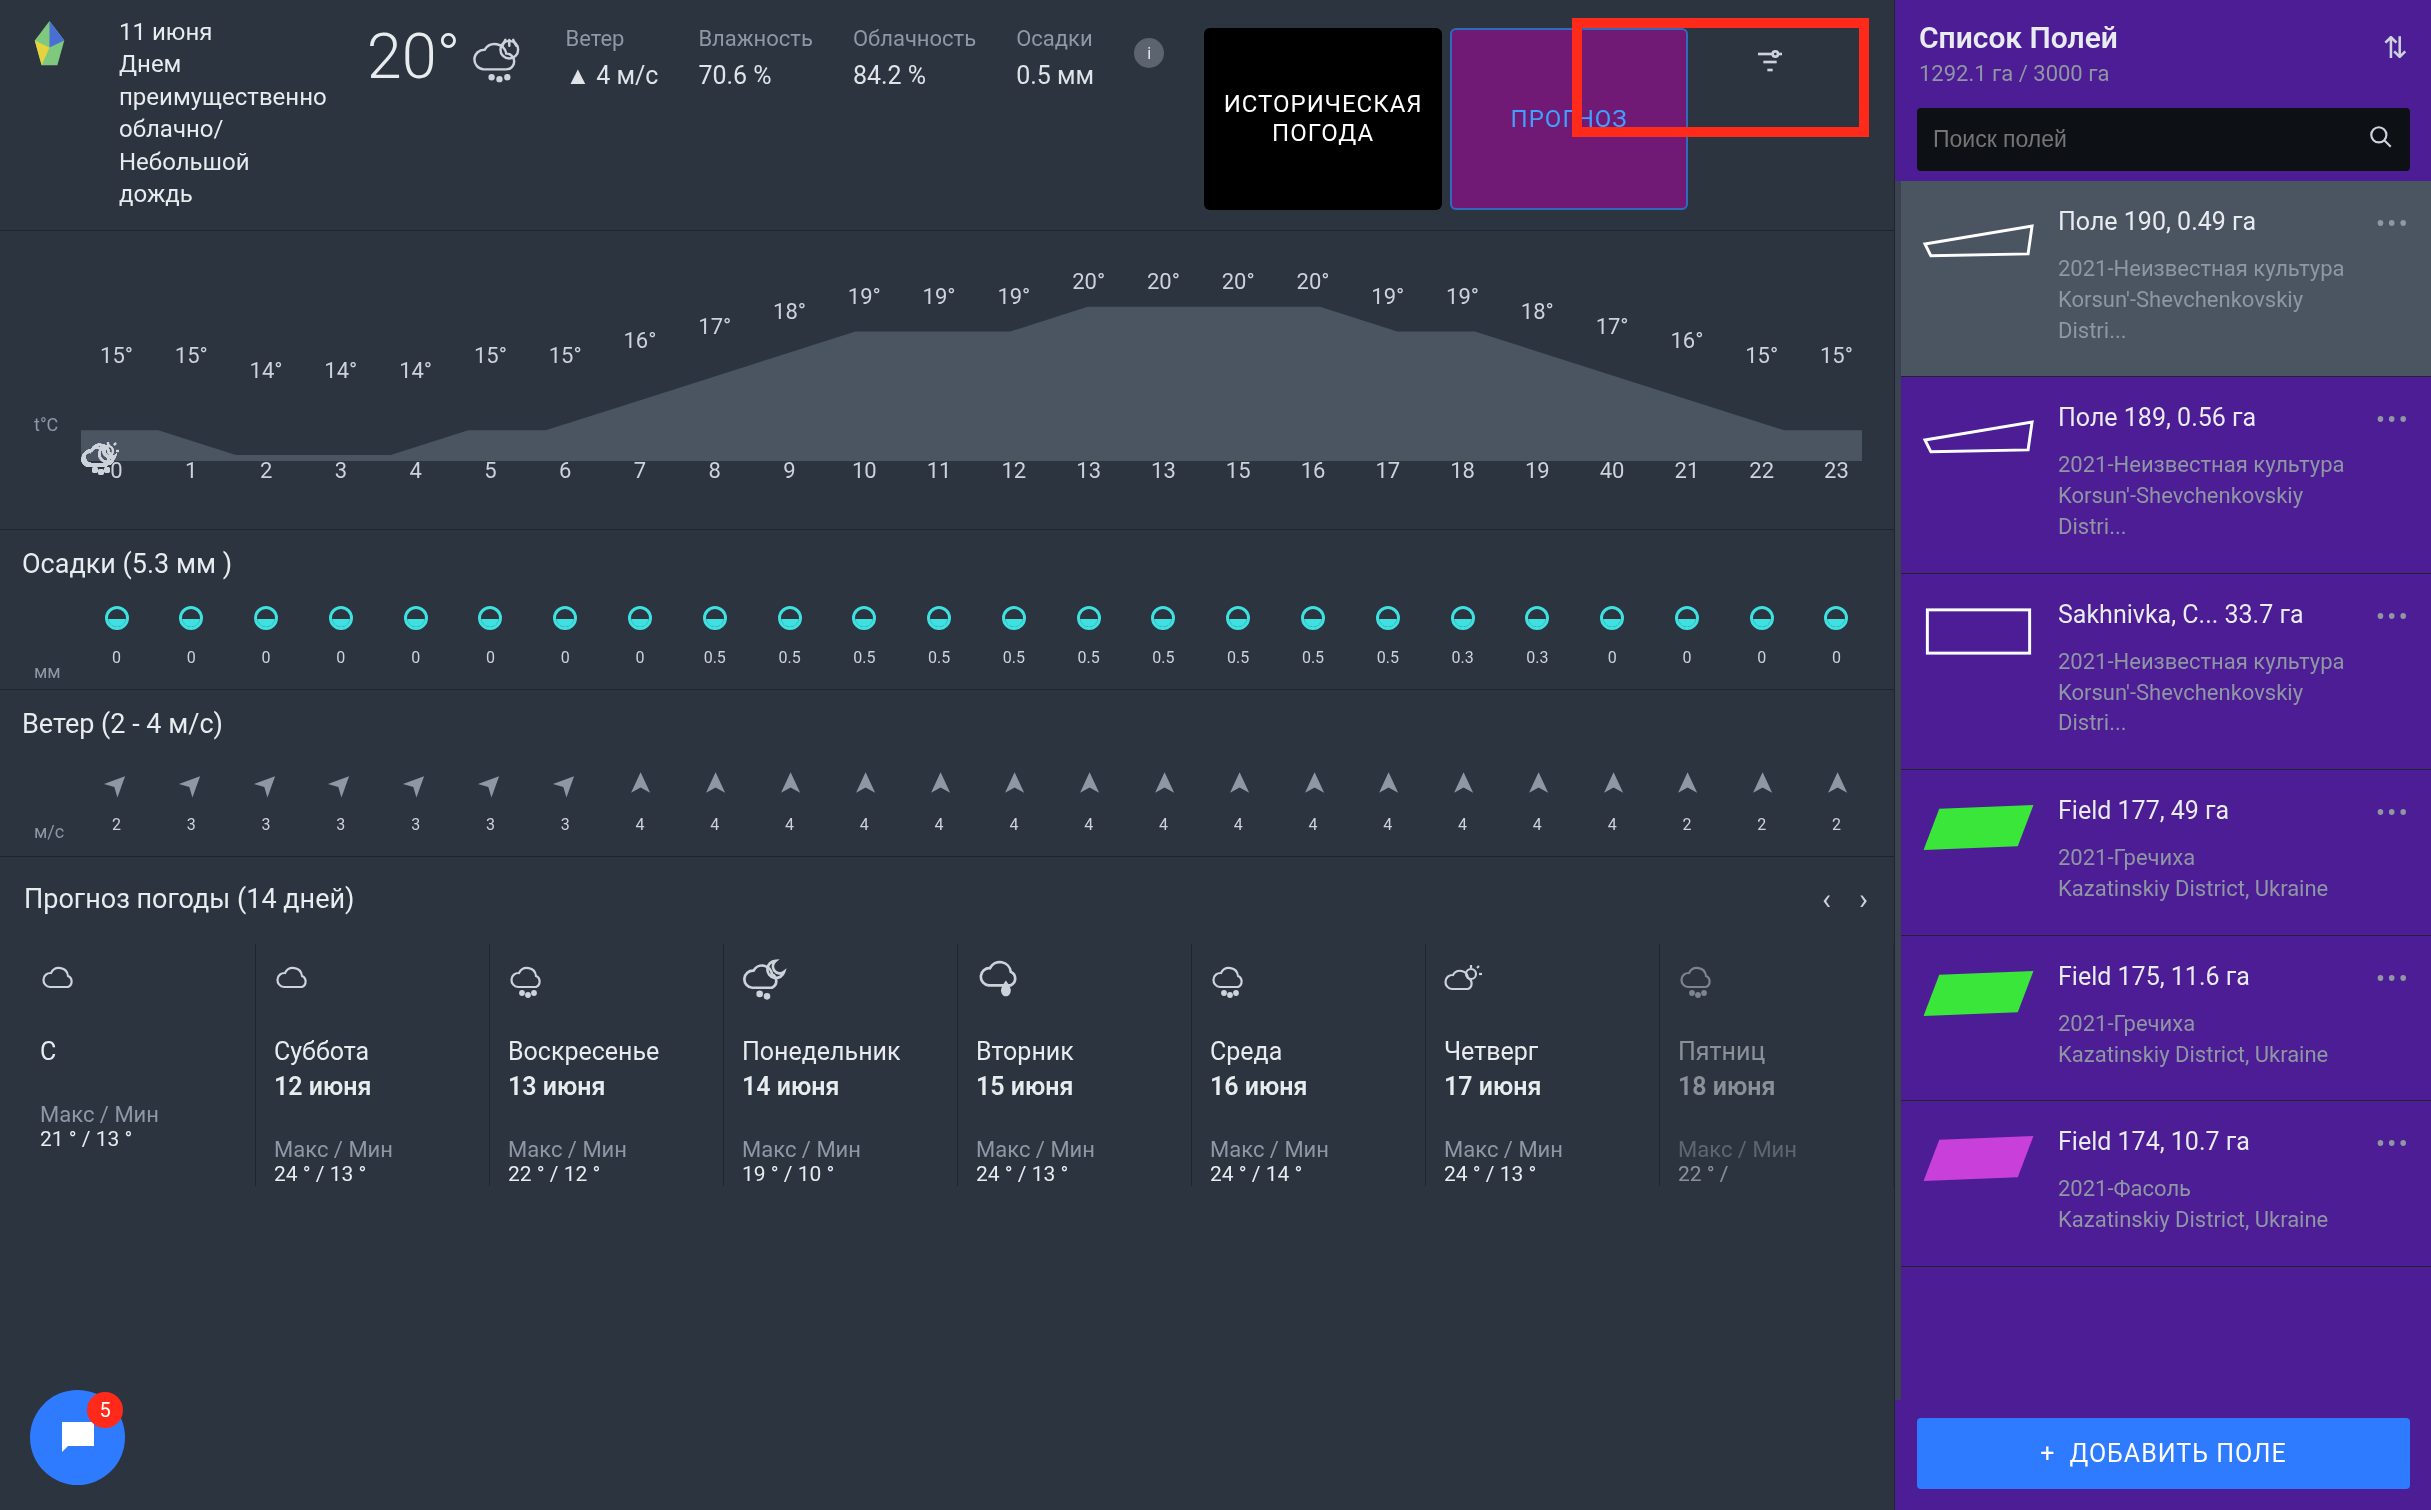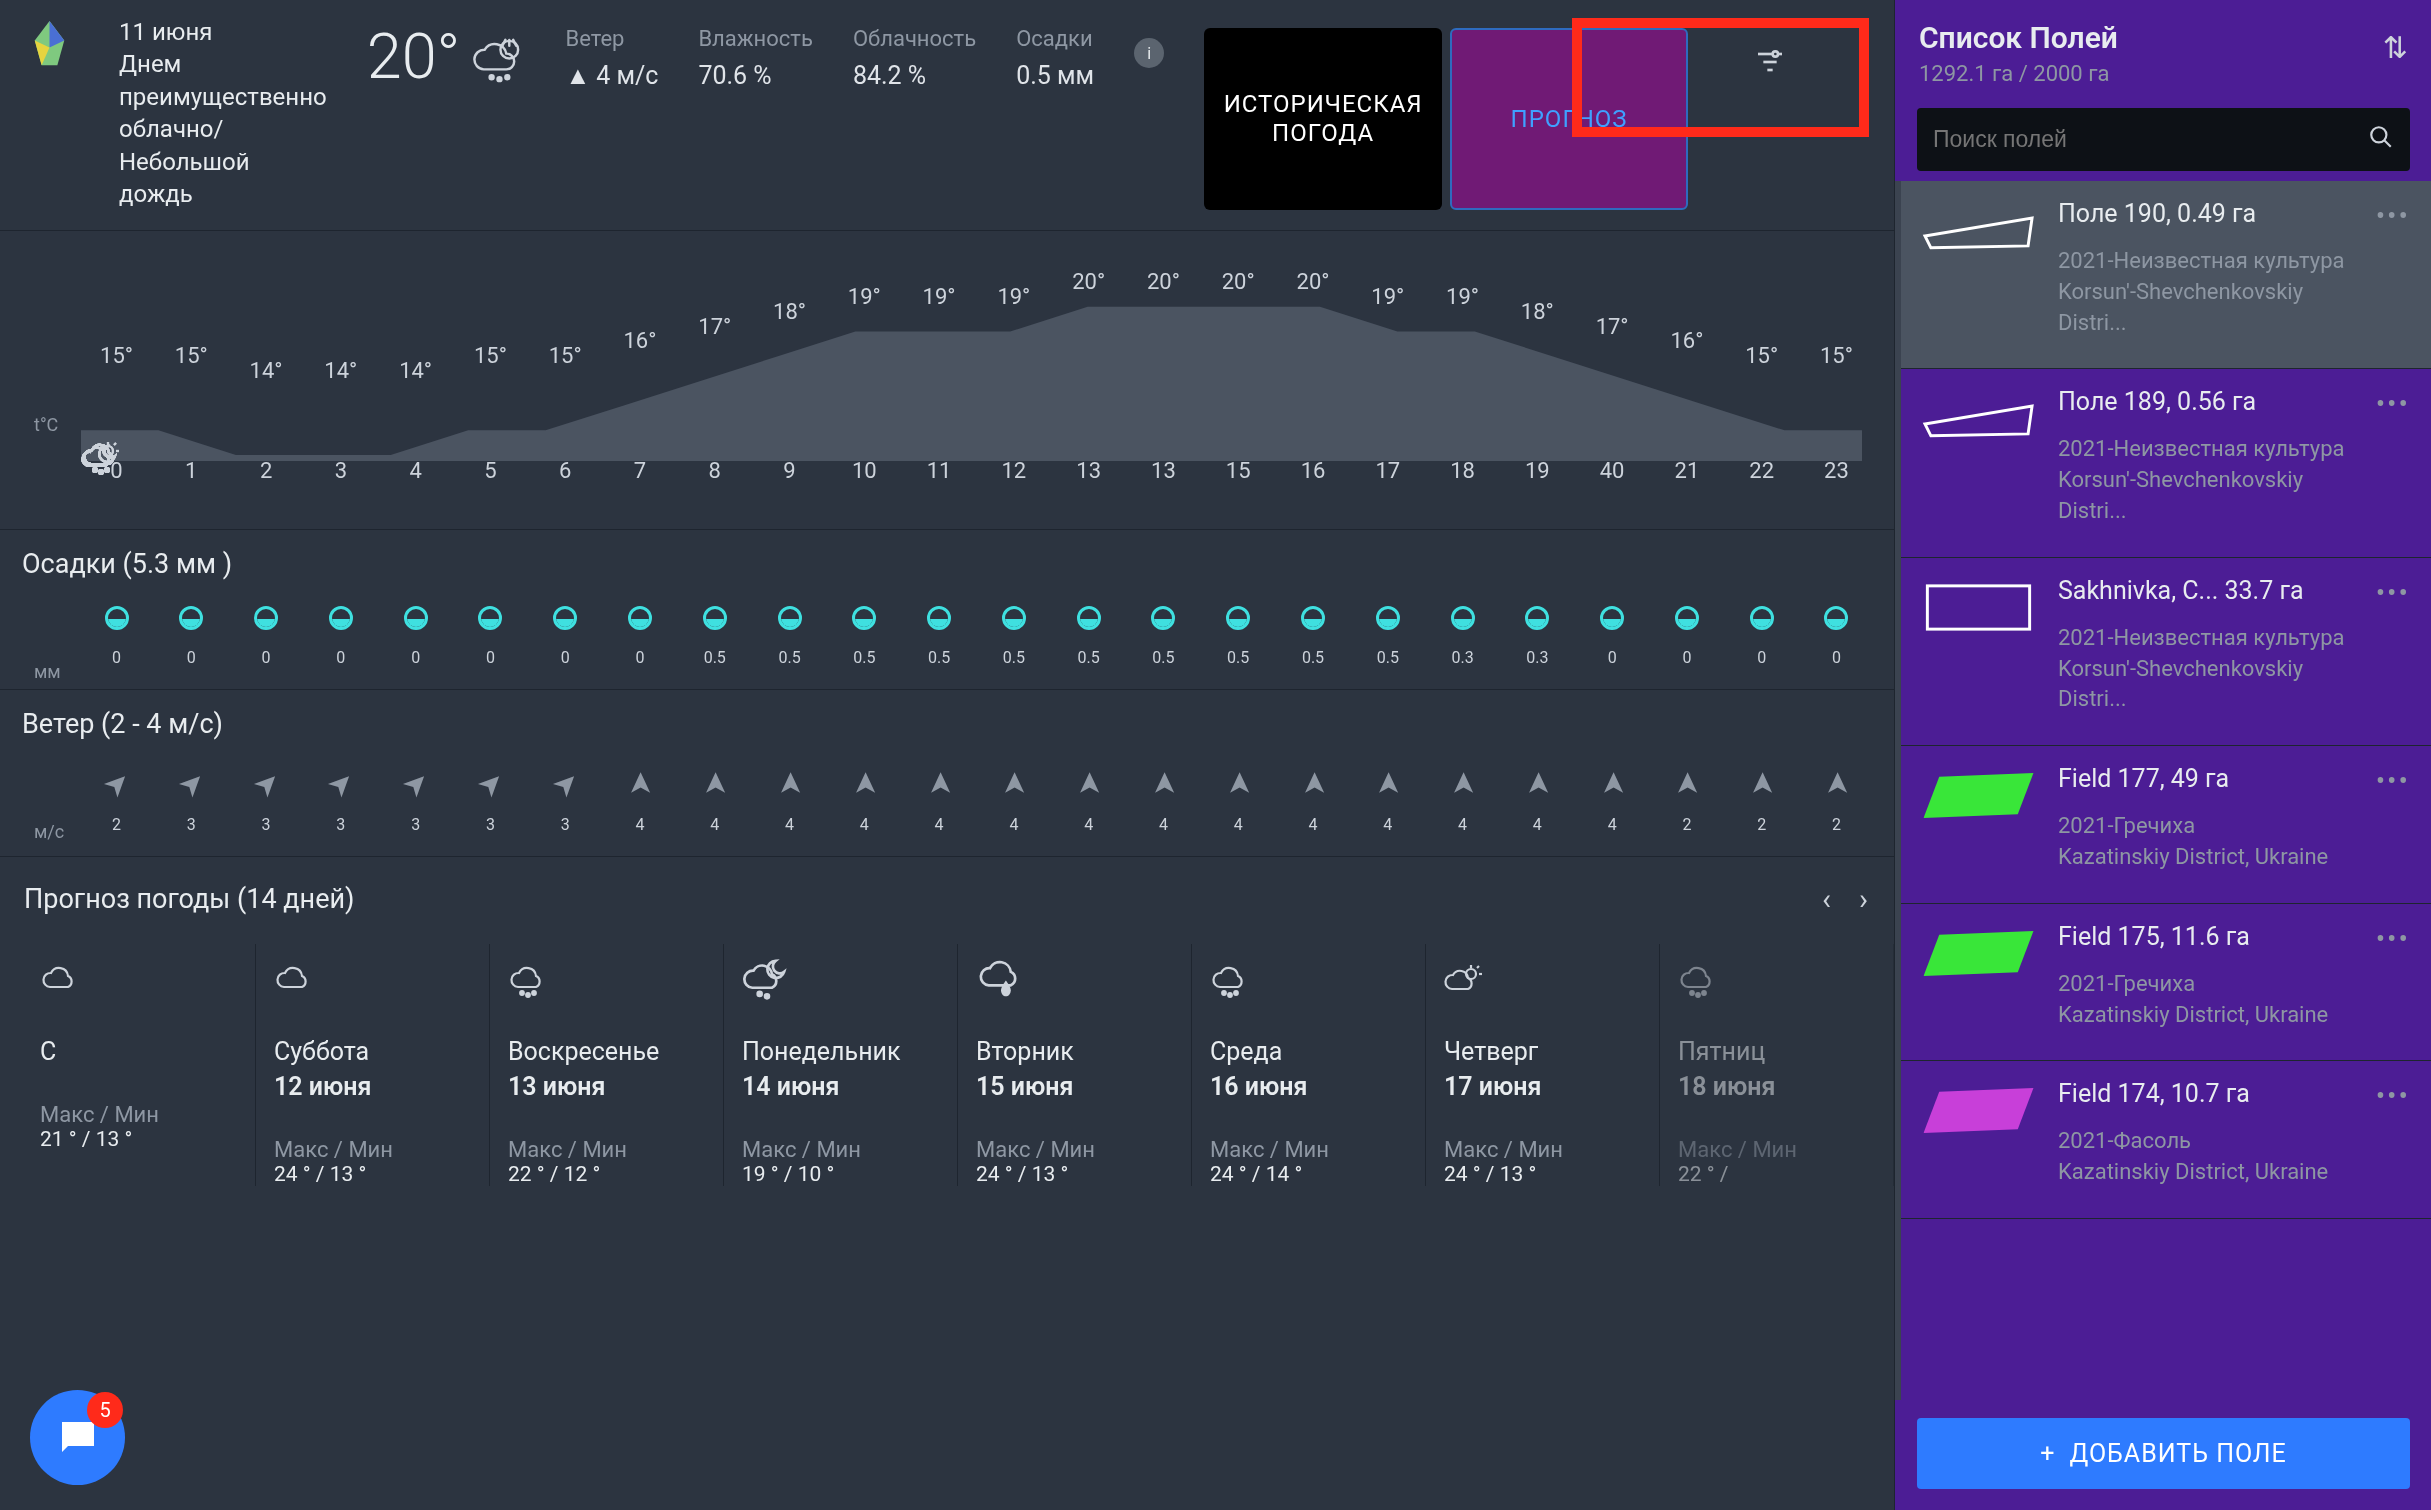--- a/index.html
+++ b/index.html
@@ -83,21 +83,21 @@
 .search {
   margin:10px 22px; background:#0d1116; border-radius:4px; display:flex; align-items:center;
   padding:0 16px; height:63px;
 }
 .search input {
   flex:1; background:transparent; border:none; outline:none; color:#cdd3db; font-size:23px;
 }
 .search .sic { font-size:26px; color:#cdd3db; }
 .flist { flex:1; overflow:hidden; border-left:6px solid #3b4350; }
 .fitem {
-  display:flex; padding:18px 22px 30px 18px; gap:20px; border-bottom:1px solid #1e252f;
+  display:flex; padding:26px 22px 30px 18px; gap:20px; border-bottom:1px solid #1e252f;
   position:relative;
   justify-content:flex-end;
 }
 .fitem.sel { background:#4b5461; }
 .fitem.sel::before { content:''; position:absolute; left:-6px; top:0; bottom:0; width:6px; background:#3fa0ff; }
 .fshape { width:119px; height:63px; display:flex; align-items:center; justify-content:center; }
 .finfo { flex:1; }
 .finfo .t { font-size:25px; color:#e8ecef; }
 .finfo .d { font-size:22px; color:#8e97a3; margin-top:18px; line-height:1.4; }
 .dots { font-size:28px; color:#8e97a3; letter-spacing:2px; }
@@ -714,21 +714,21 @@
         <path d="M4 4h16v12H7l-3 3z"></path>
       </svg>
     <div class="badge">5</div>
   </div>
 </div>
 
 <div class="right">
   <div class="rp-head">
     <div>
       <h2>Список Полей</h2>
-      <div class="sub">1292.1 га / 2000 га</div>
+      <div class="sub">1292.1 га / 3000 га</div>
     </div>
     <div class="sort-ic">⇅</div>
   </div>
   <div class="search">
     <input placeholder="Поиск полей" style="">
     <span class="sic">
       <svg width="26" height="26" viewBox="0 0 24 24" fill="none" stroke="#cdd3db" stroke-width="2">
           <circle cx="10" cy="10" r="7"></circle>
           <line x1="21" y1="21" x2="15" y2="15"></line>
         </svg>

